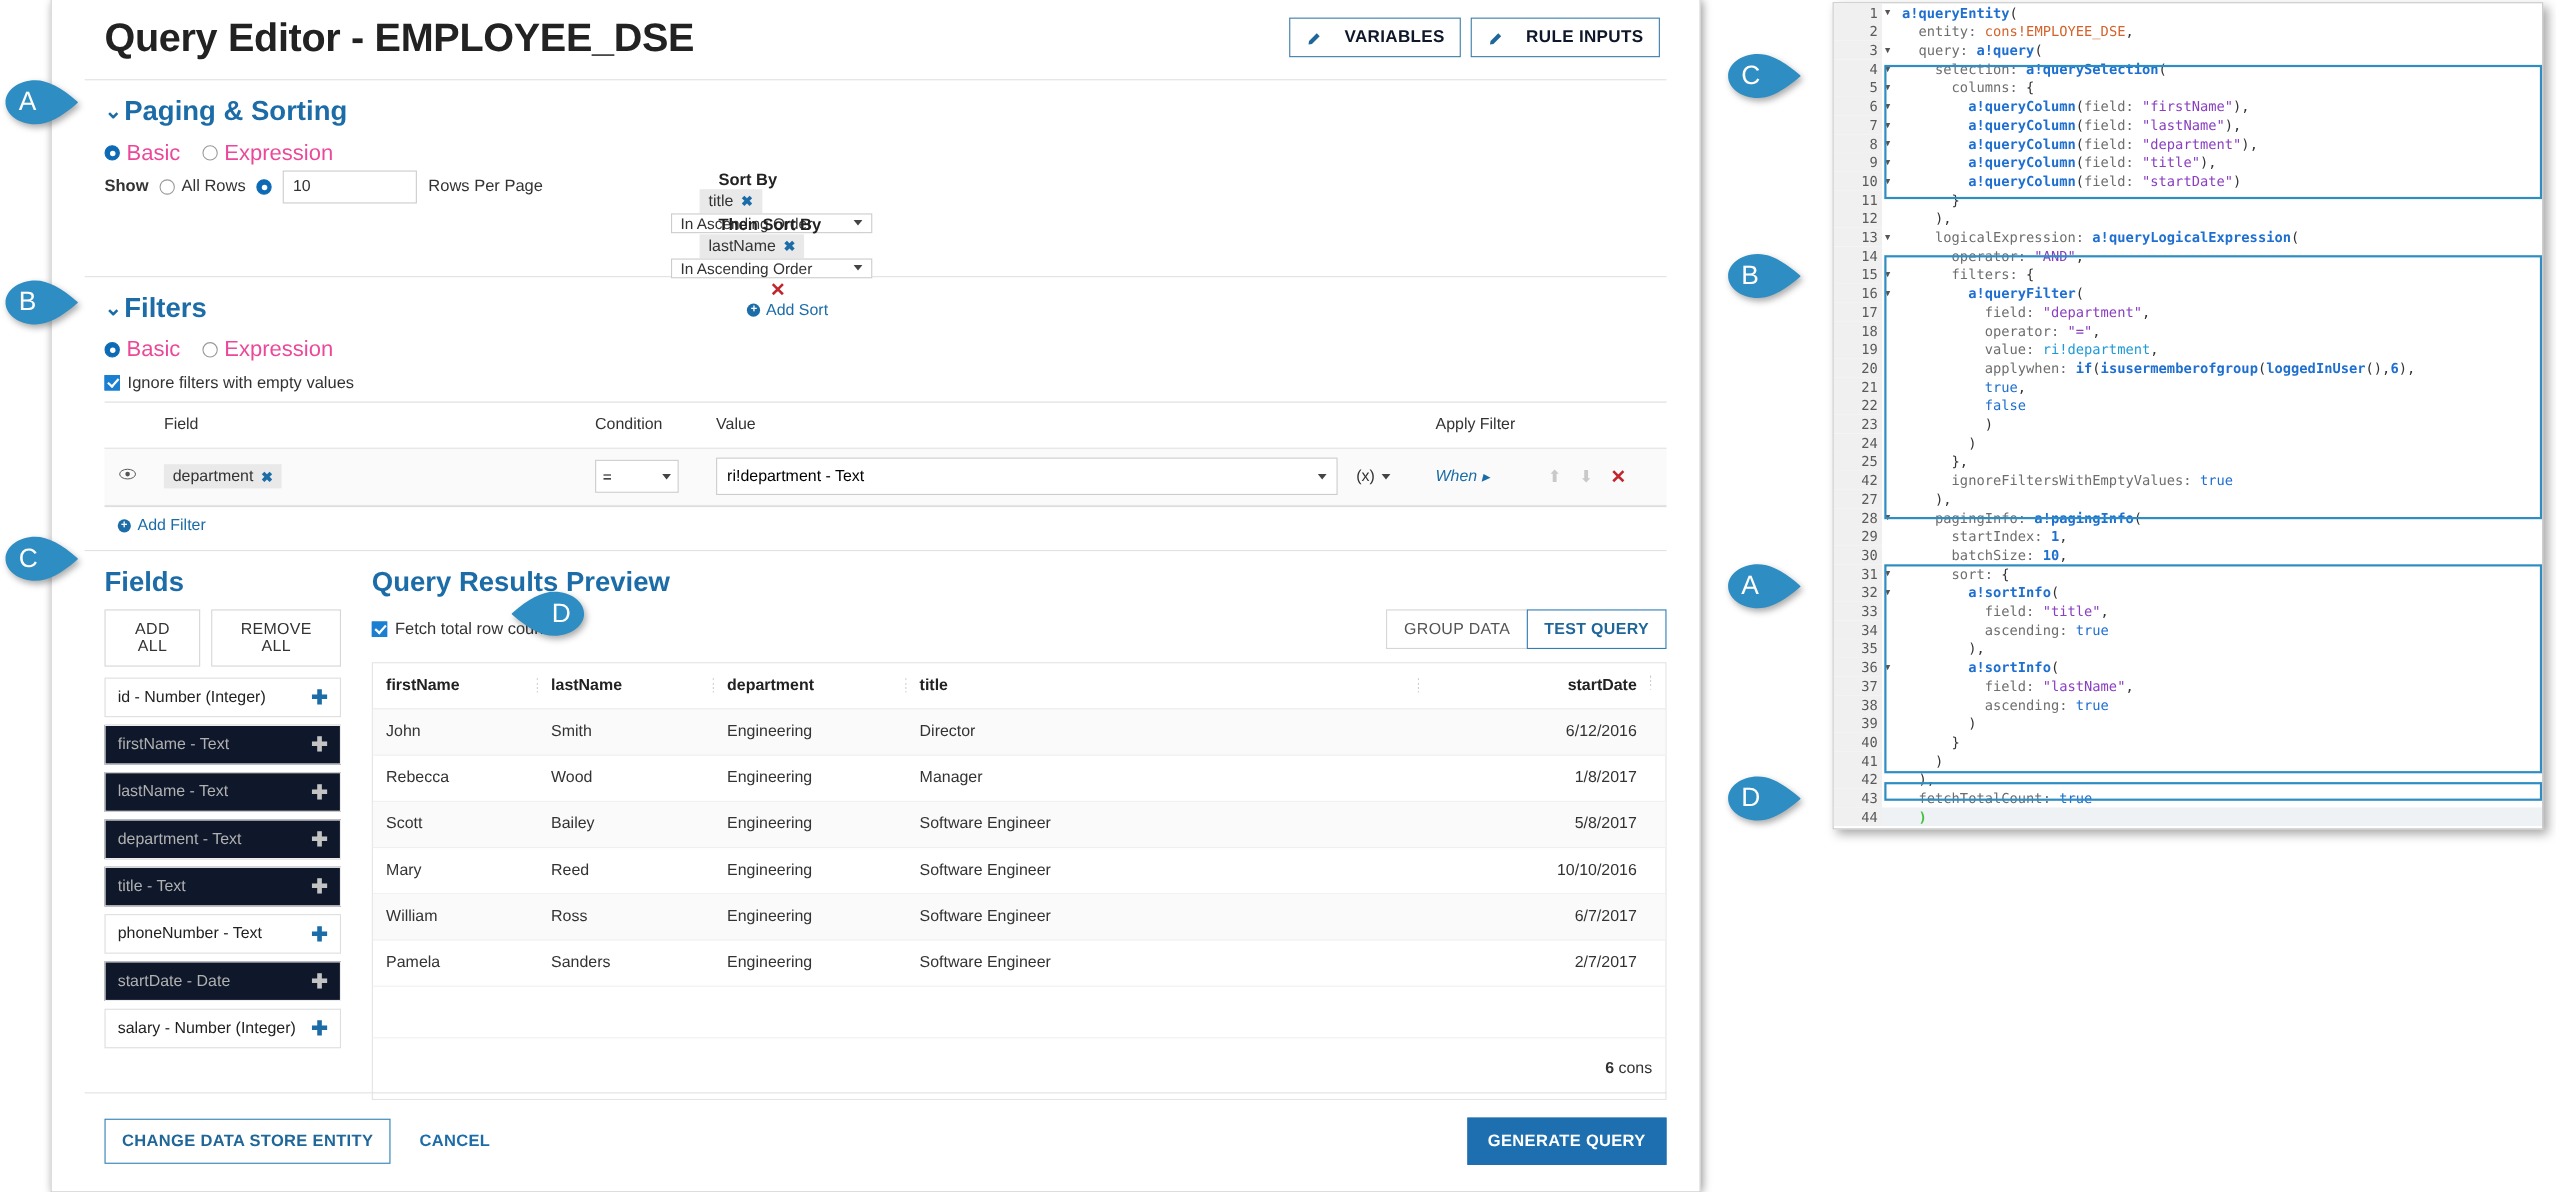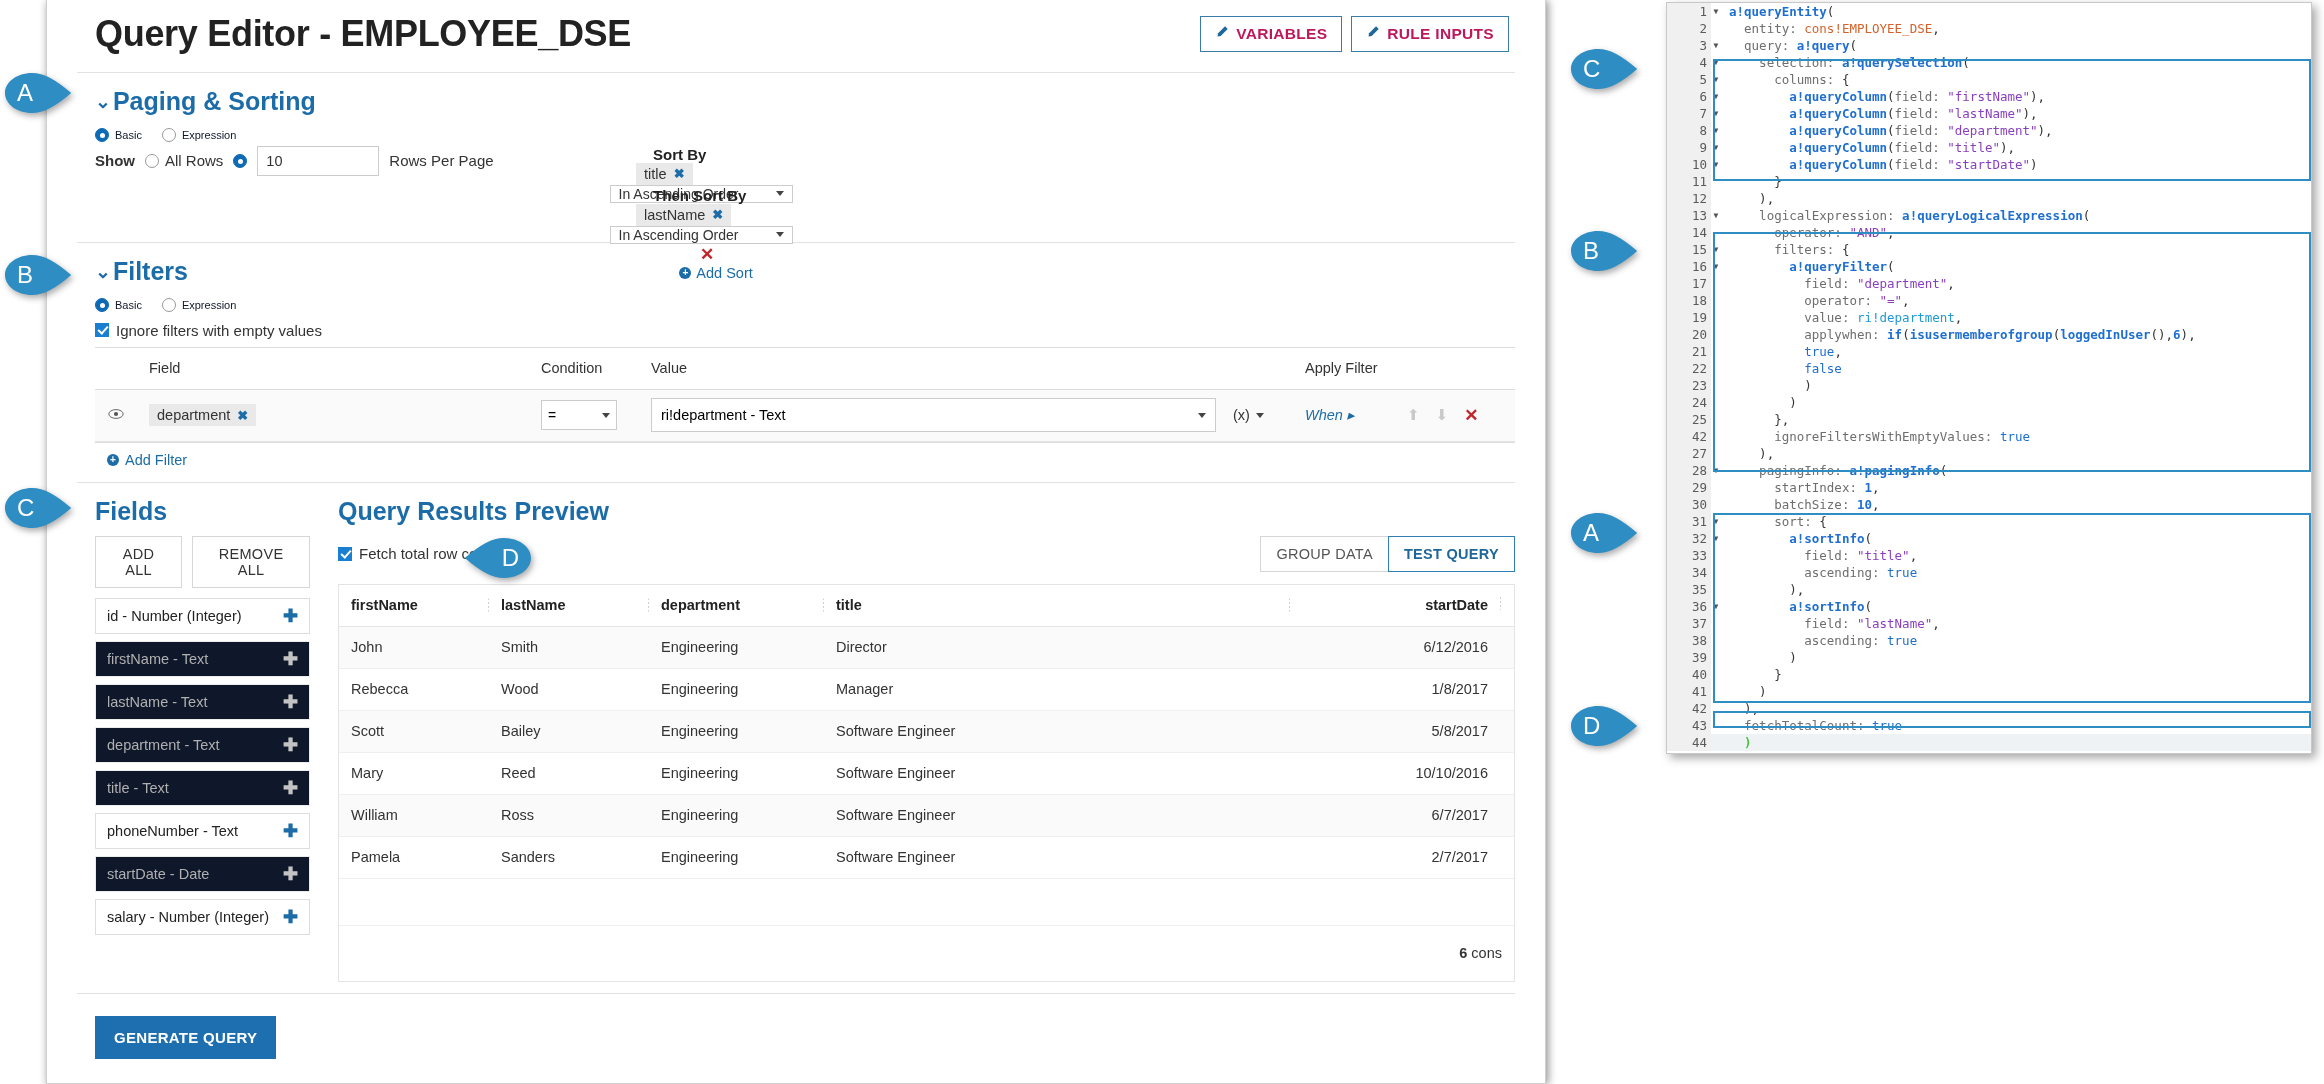--- a/index.html
+++ b/index.html
@@ -30,46 +30,46 @@
     display: flex; align-items: center; justify-content: space-between;
     padding: 14px 0 18px 18px;
   }
   .page-title {
     font-size: 36px; font-weight: bold; color: #222222;
     letter-spacing: -0.3px; line-height: 1.1;
   }
   .title-actions { display: flex; gap: 9px; padding-right: 6px; }
   .btn-outline {
     border: 1px solid #3a7ca8;
-    color: #be185d;
+    color: #0f172a;
     background: #ffffff;
     font-size: 15.5px; font-weight: bold;
     letter-spacing: 0.3px;
     padding: 8px 14px;
-    display: inline-flex; align-items: flex-start; gap: 7px;
+    display: inline-flex; align-items: flex-end; gap: 21px;
     cursor: pointer;
     white-space: nowrap;
   }
   .pencil { display:inline-block; width:14px; height:14px; }
 
   hr.sep {
     border: none; border-top: 1px solid #e2e2e2;
     margin: 0 0 0 0;
   }
 
   
   .section-head {
     display: flex; align-items: center; gap: 2px;
     font-size: 25px; font-weight: bold; color: #1c6ca8;
     padding: 14px 0 8px 18px;
   }
   .chev { font-size: 19px; line-height: 1; font-weight: bold; }
 
   
-  .radio-row { display:flex; align-items:center; gap:20px; padding: 4px 0 4px 18px; font-size:11px; color:#0f172a; }
+  .radio-row { display:flex; align-items:center; gap:20px; padding: 4px 0 4px 18px; font-size:20px; color:#ec4899; }
   .rad { display:inline-flex; align-items:center; gap:6px; cursor:pointer; }
   .radio {
     width: 14px; height: 14px; border-radius: 50%;
     border: 1px solid #9a9a9a; background:#fff;
     display:inline-block; position:relative; flex:none;
   }
   .radio.on { background:#0d6ab5; border-color:#0d6ab5; }
   .radio.on::after {
     content:""; position:absolute; left:4px; top:4px;
     width:5px; height:5px; border-radius:50%; background:#fff;
@@ -536,20 +536,24 @@
             <div class="rfoot">
               <b>6</b>&nbsp;<span>cons</span>
             </div>
           </div>
         </div>
       </div>
 
       <div class="footer">
         <hr>
         <div class="footer-row">
+          <div class="footer-left">
+            <button class="btn-cdse">CHANGE DATA STORE ENTITY</button>
+            <button class="btn-cancel">CANCEL</button>
+          </div>
           <button class="btn-gen">GENERATE QUERY</button>
         </div>
       </div>
 
     </div>
   </div>
 
   <div class="code-panel">
     <div class="code-scroll" id="code-scroll">
         <div class="code-line">

